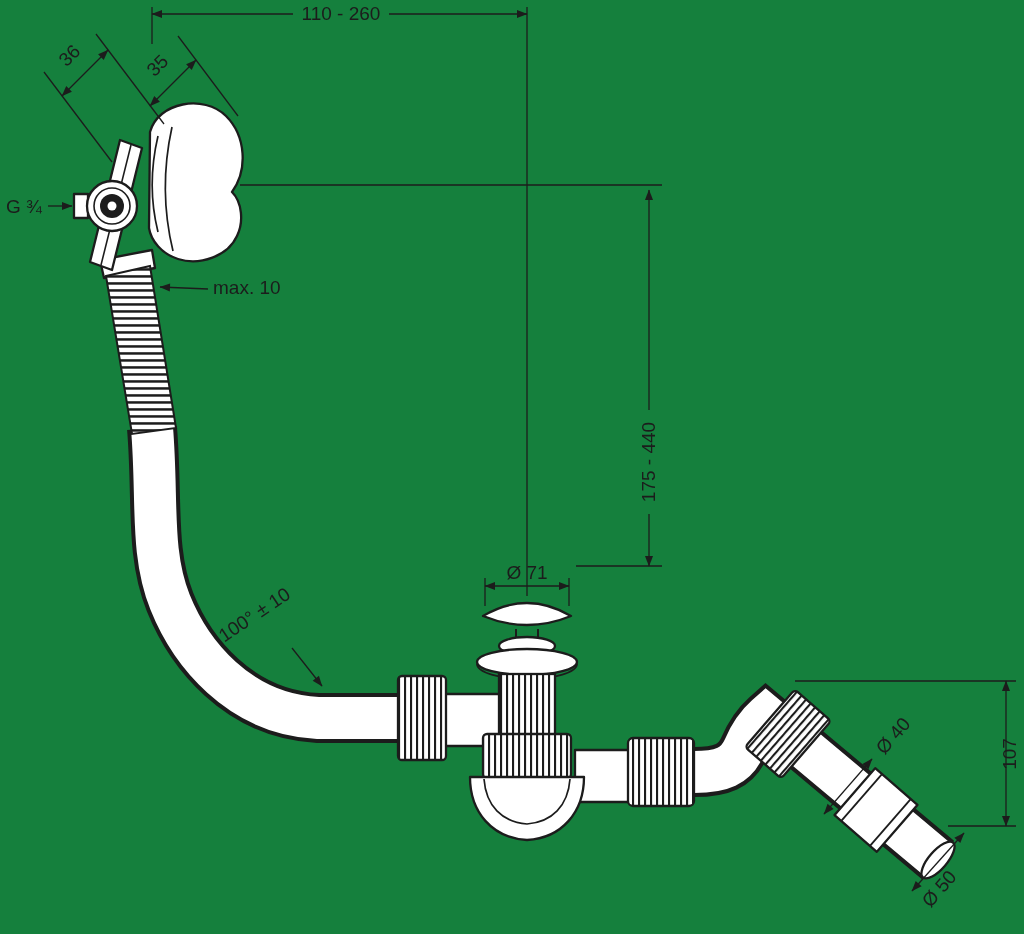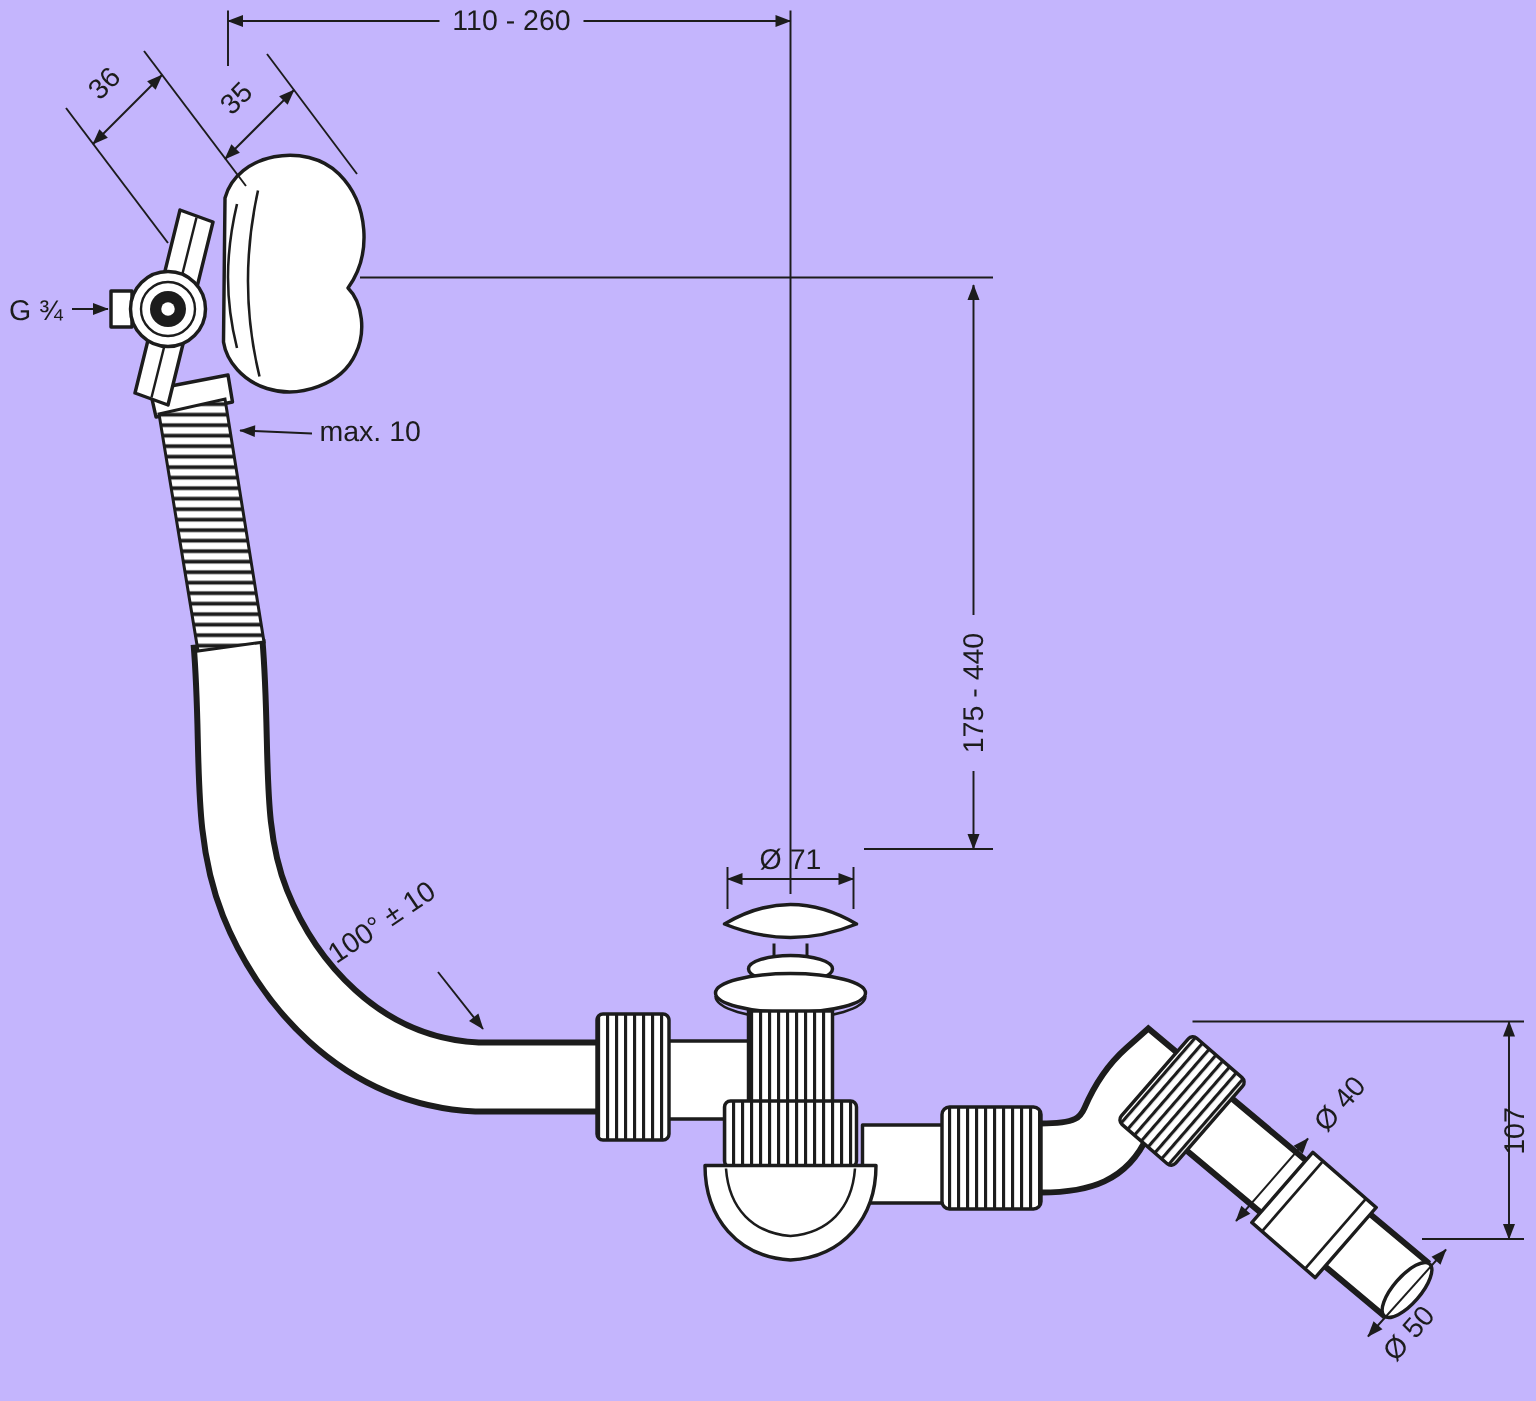--- a/index.html
+++ b/index.html
@@ -1,16 +1,16 @@
 <!DOCTYPE html>
 <html><head>
 <meta charset="utf-8">
 <style>
   html,body{margin:0;padding:0;background:#ffffff;}
-  .page{position:relative;width:1024px;height:934px;background:#c4b5fd;overflow:hidden;text-decoration:underline;}
+  .page{position:relative;width:1024px;height:934px;background:#15803d;overflow:hidden;text-decoration:underline;}
   svg{position:absolute;left:0;top:0;}
   svg text{font-family:"Liberation Sans",sans-serif;font-size:19px;fill:#1c1c1c;stroke:none;}
   .thin{stroke:#1c1c1c;stroke-width:1.3;fill:none;}
   .out{stroke:#1c1c1c;stroke-width:2.3;fill:#ffffff;stroke-linejoin:round;}
   .noline{stroke:#1c1c1c;stroke-width:1.7;fill:none;}
 </style>
 </head>
 <body>
 
 <div class="page">

